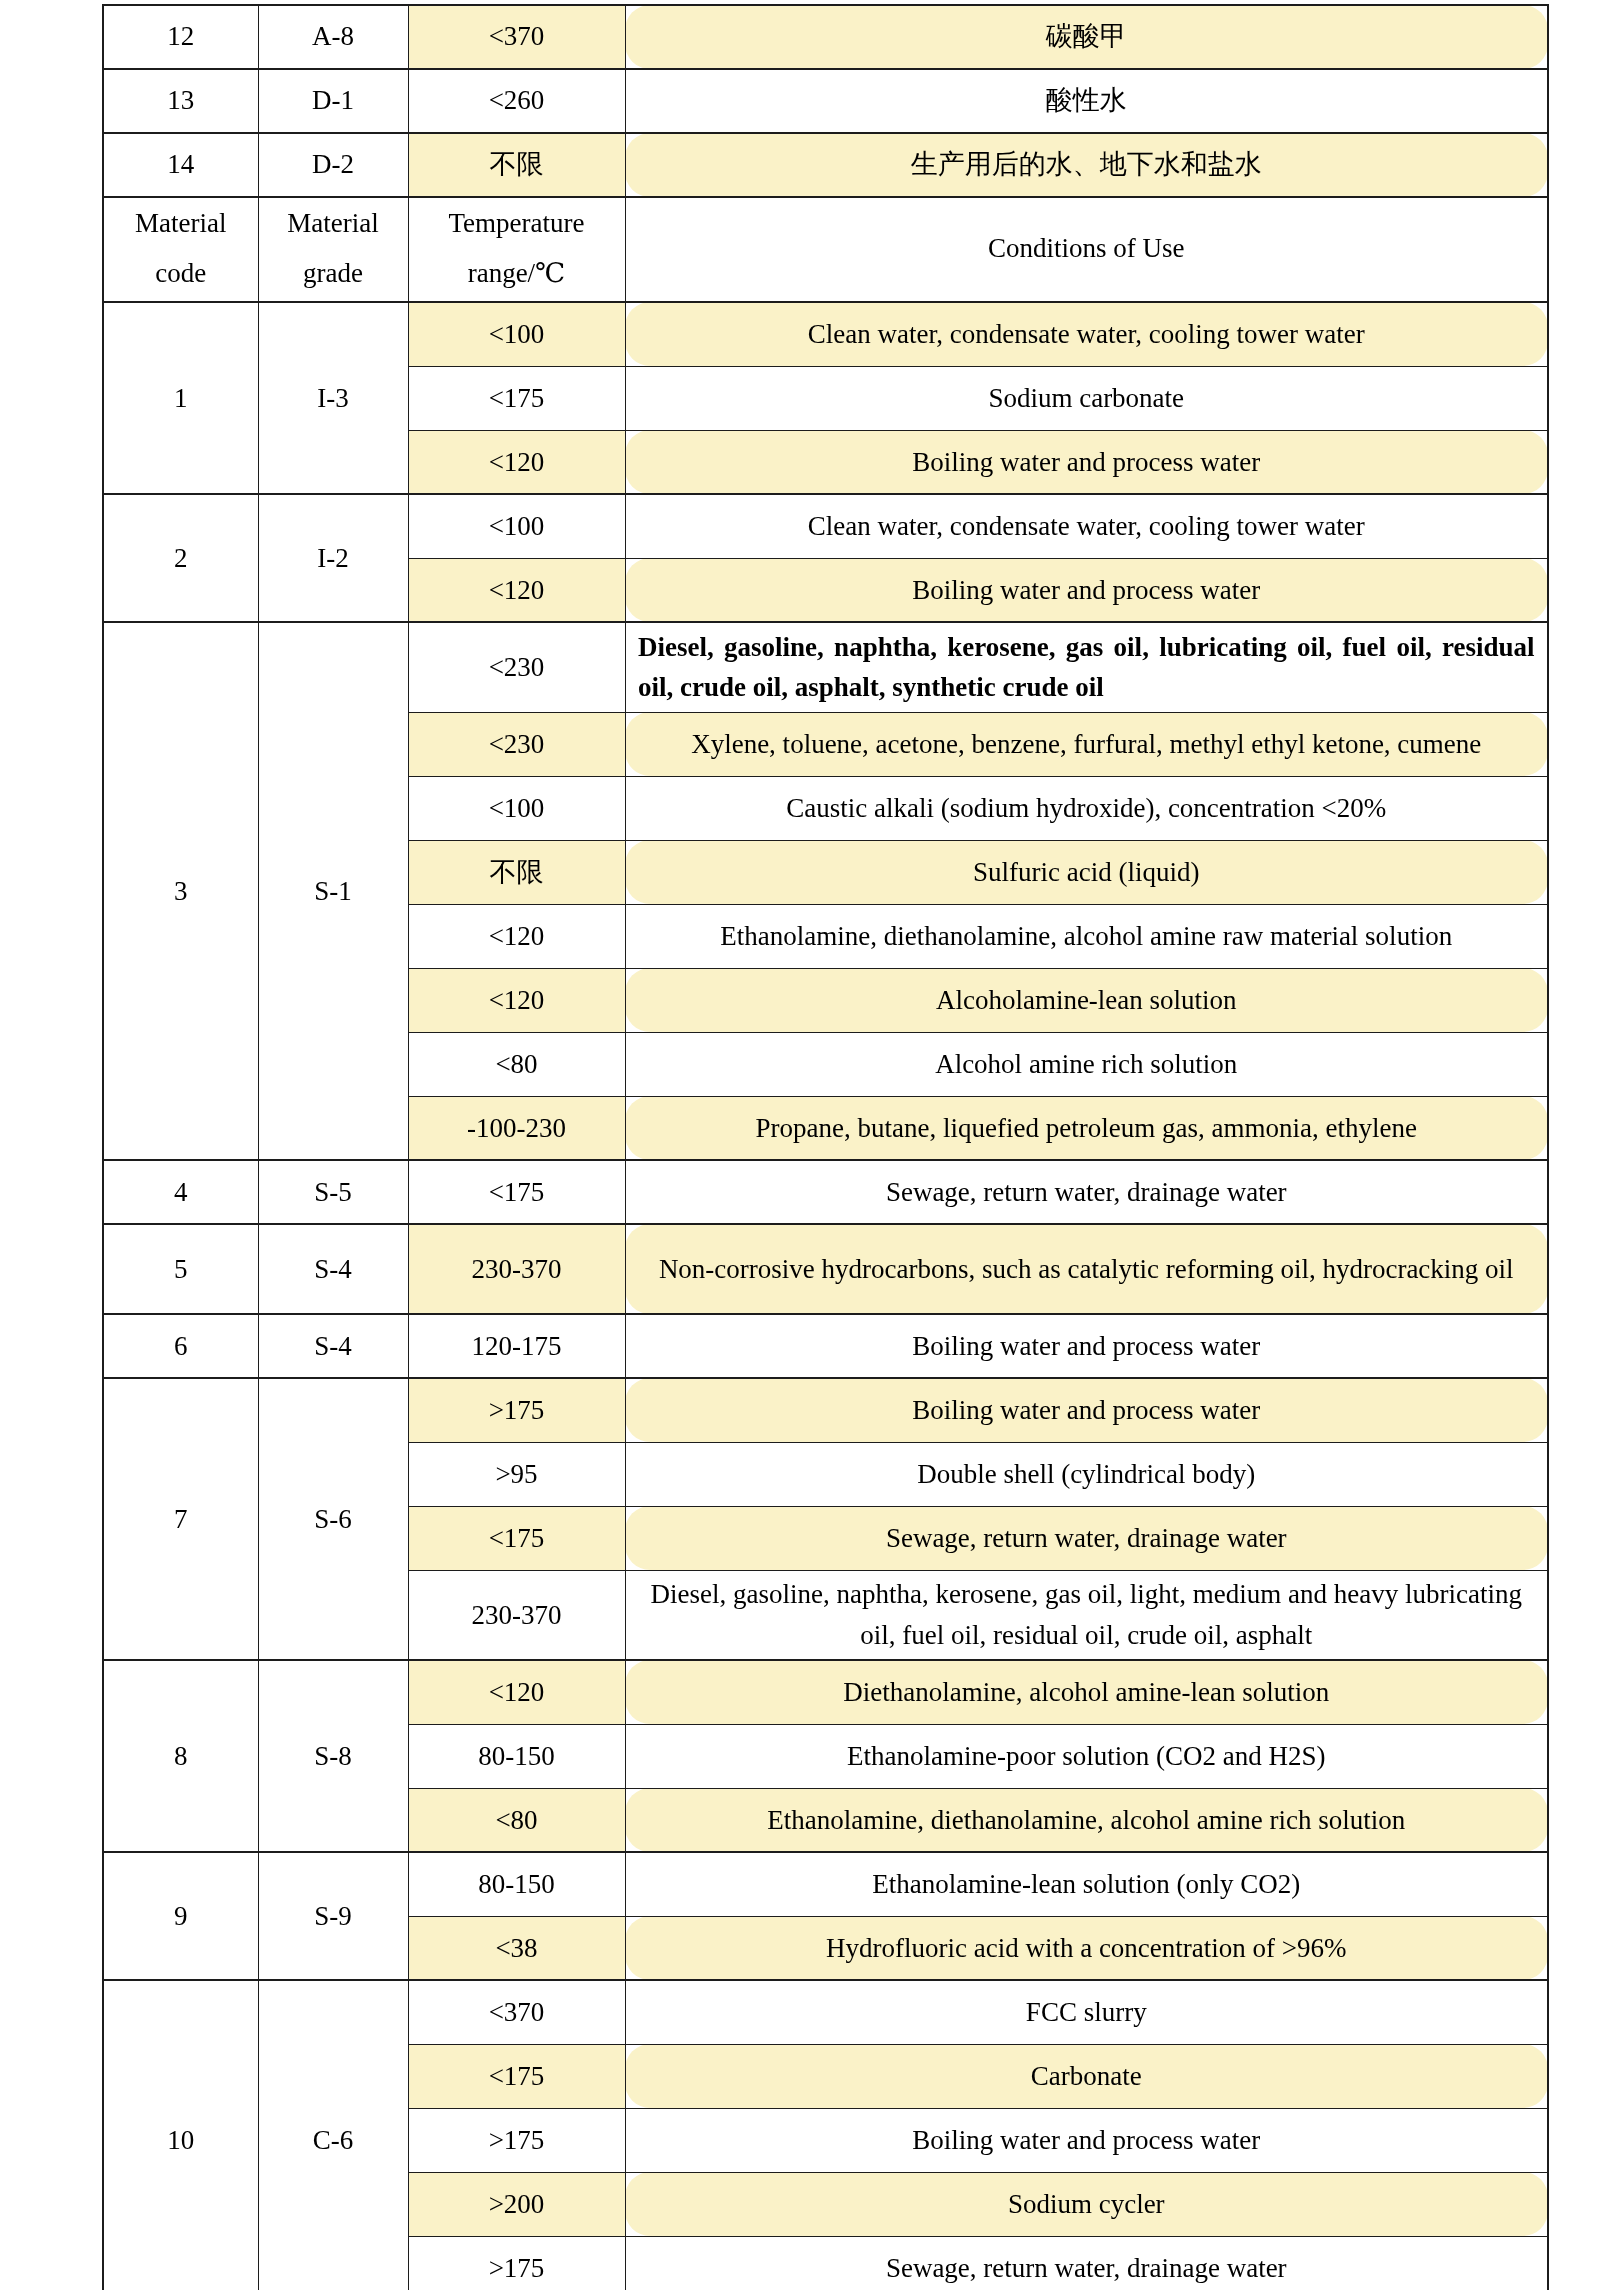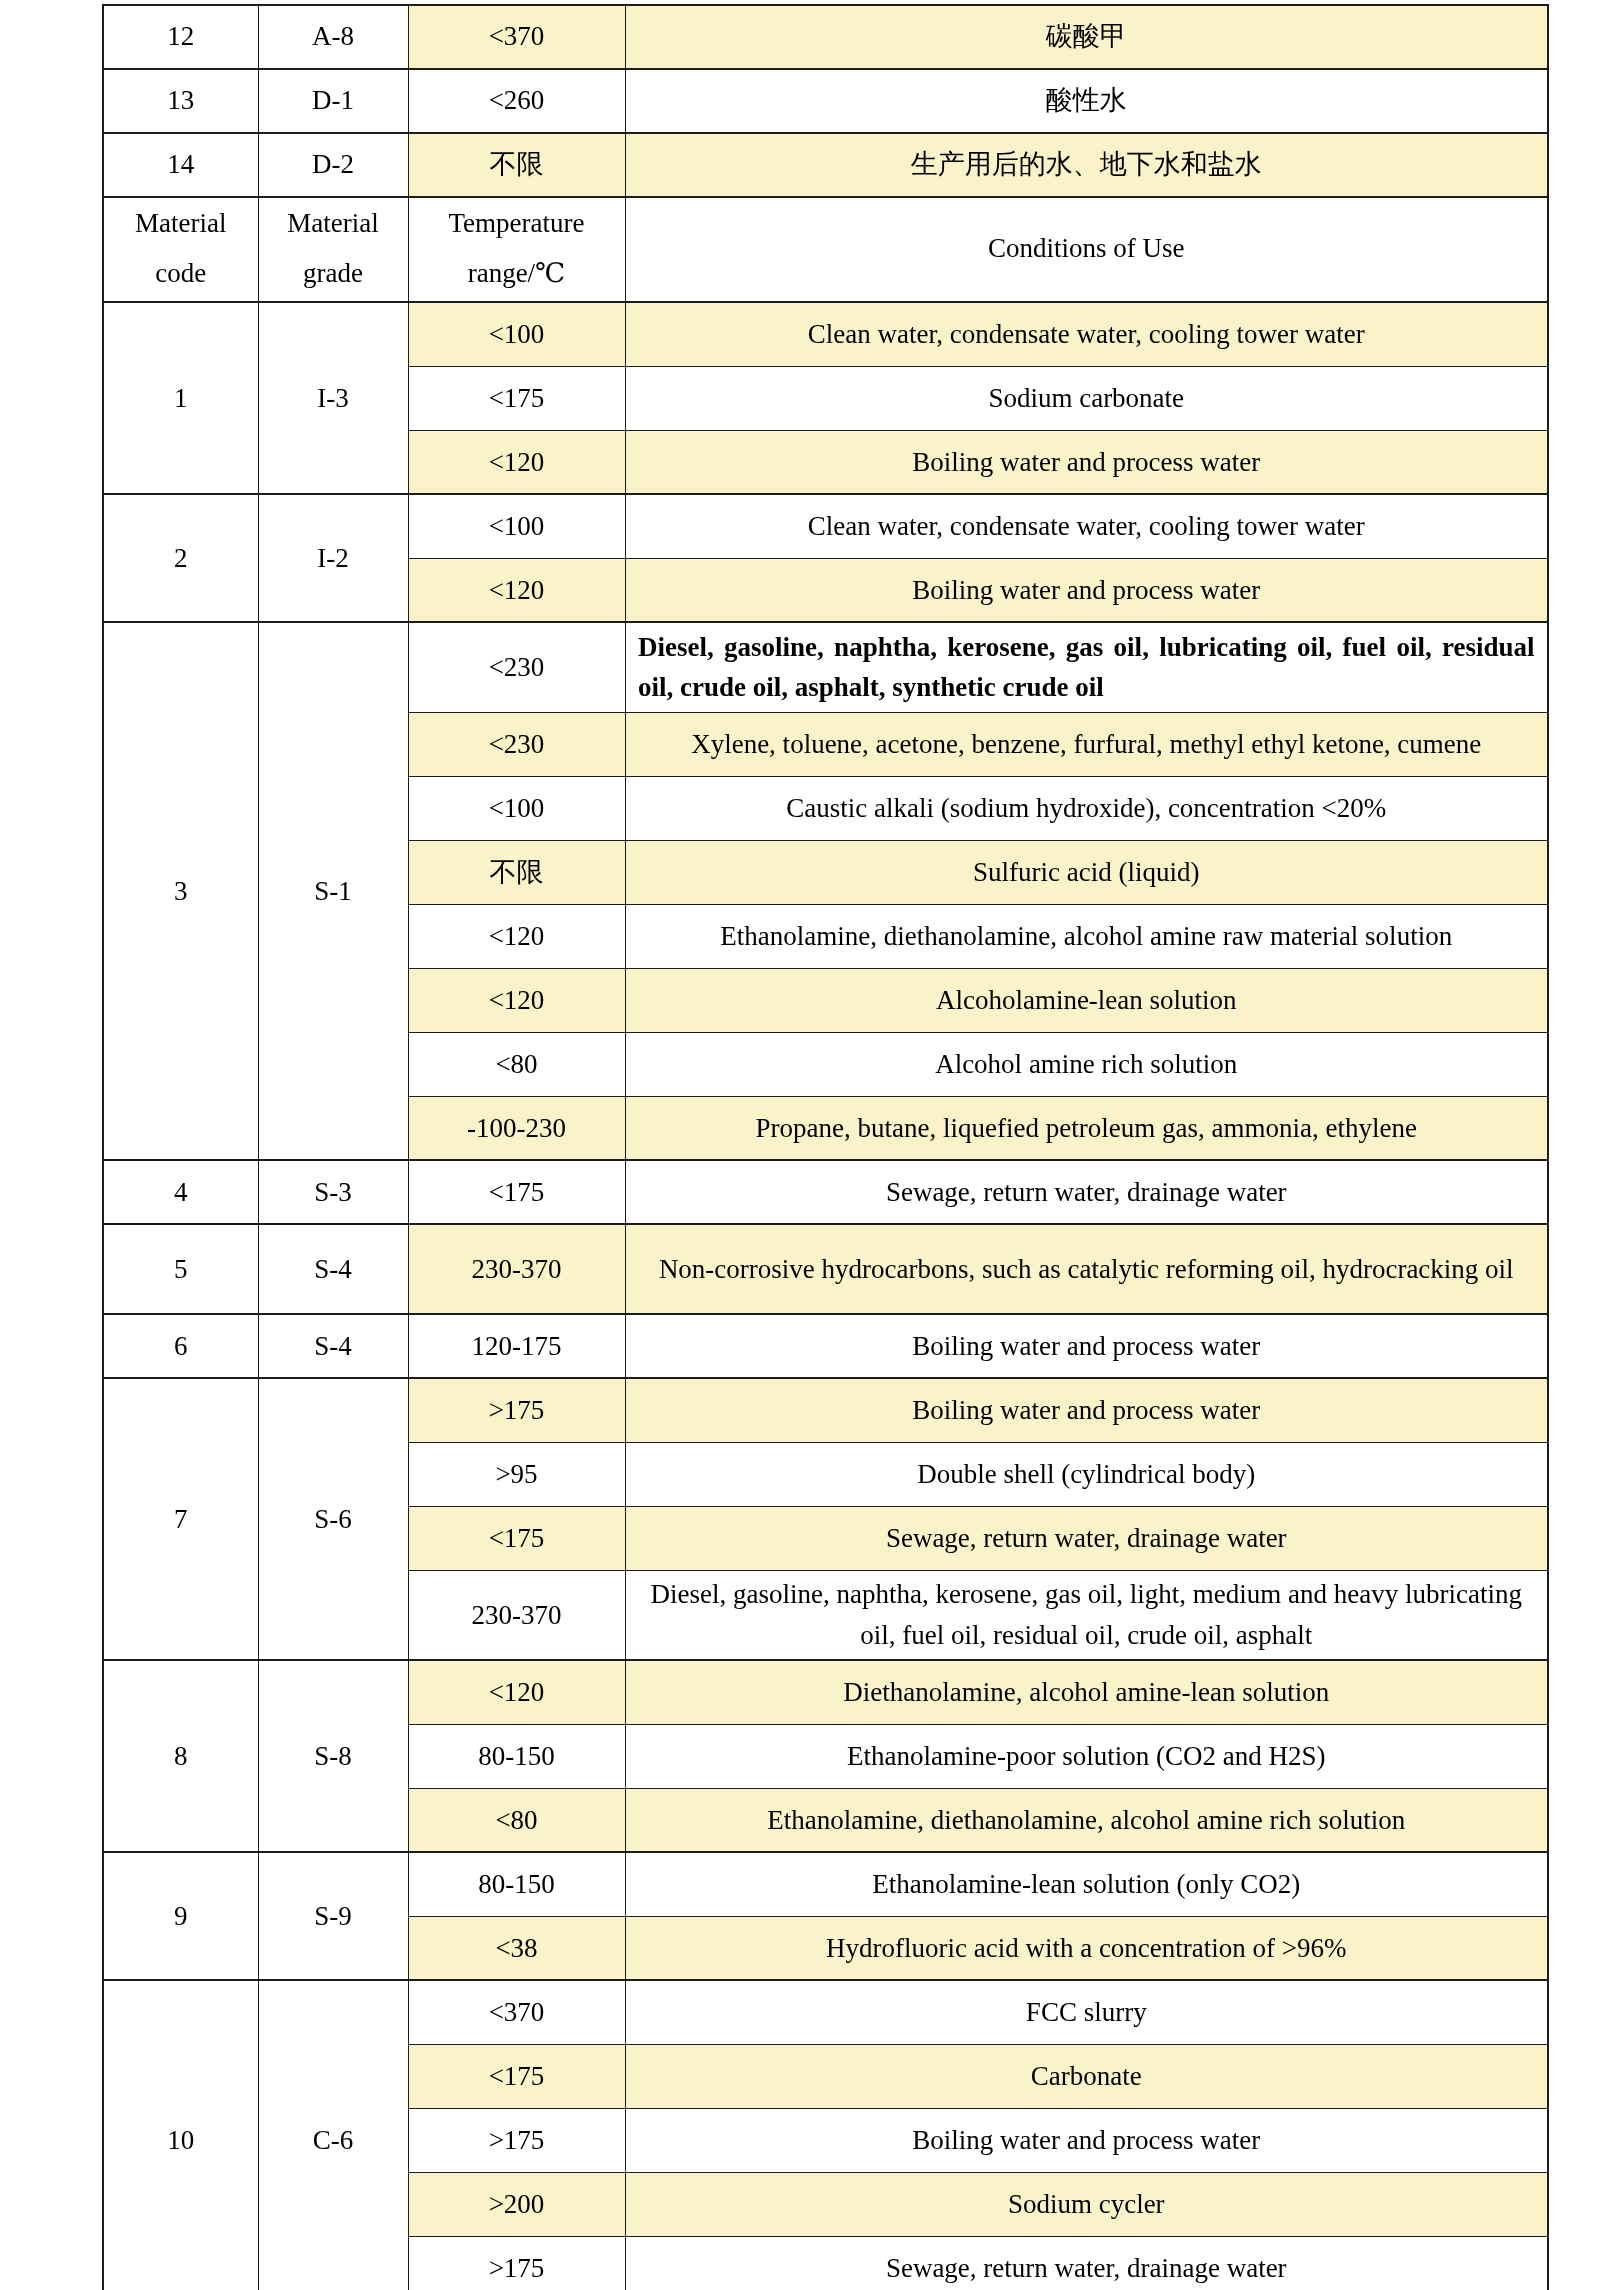--- a/index.html
+++ b/index.html
@@ -35,21 +35,21 @@
   table.mat tr.gend > td { border-bottom: 2.7px solid #1c1c1c; }
   table.mat td.span-cell { border-bottom: 2.7px solid #1c1c1c; }
   table.mat tr.hdr > td {
     border-top: 2.7px solid #1c1c1c;
     border-bottom: 2.7px solid #1c1c1c;
     white-space: pre-line;
     line-height: 1.85;
     background: #ffffff;
   }
   table.mat td.y { background: #faf2c8; }
-  table.mat td.use-cell { padding: 1.8px 12.5px; }
+  table.mat td.use-cell { padding: 1.8px 12.5px; border-radius: 25px; }
   table.mat td.just {
     text-align: justify;
     text-align-last: left;
     font-weight: bold;
   }
 </style>
 </head>
 <body>
 
 <div class="table-wrap">
@@ -145,21 +145,21 @@
         <tr>
           <td class="temp-cell">&lt;80</td>
           <td class="use-cell">Alcohol amine rich solution</td>
         </tr>
         <tr class="gend">
           <td class="y temp-cell">-100-230</td>
           <td class="y use-cell">Propane, butane, liquefied petroleum gas, ammonia, ethylene</td>
         </tr>
         <tr class="gend">
           <td class="span-cell">4</td>
-          <td class="span-cell">S-3</td>
+          <td class="span-cell">S-5</td>
           <td class="temp-cell">&lt;175</td>
           <td class="use-cell">Sewage, return water, drainage water</td>
         </tr>
         <tr class="tall gend">
           <td class="span-cell">5</td>
           <td class="span-cell">S-4</td>
           <td class="y temp-cell">230-370</td>
           <td class="y use-cell">Non-corrosive hydrocarbons, such as catalytic reforming oil, hydrocracking oil</td>
         </tr>
         <tr class="gend">

